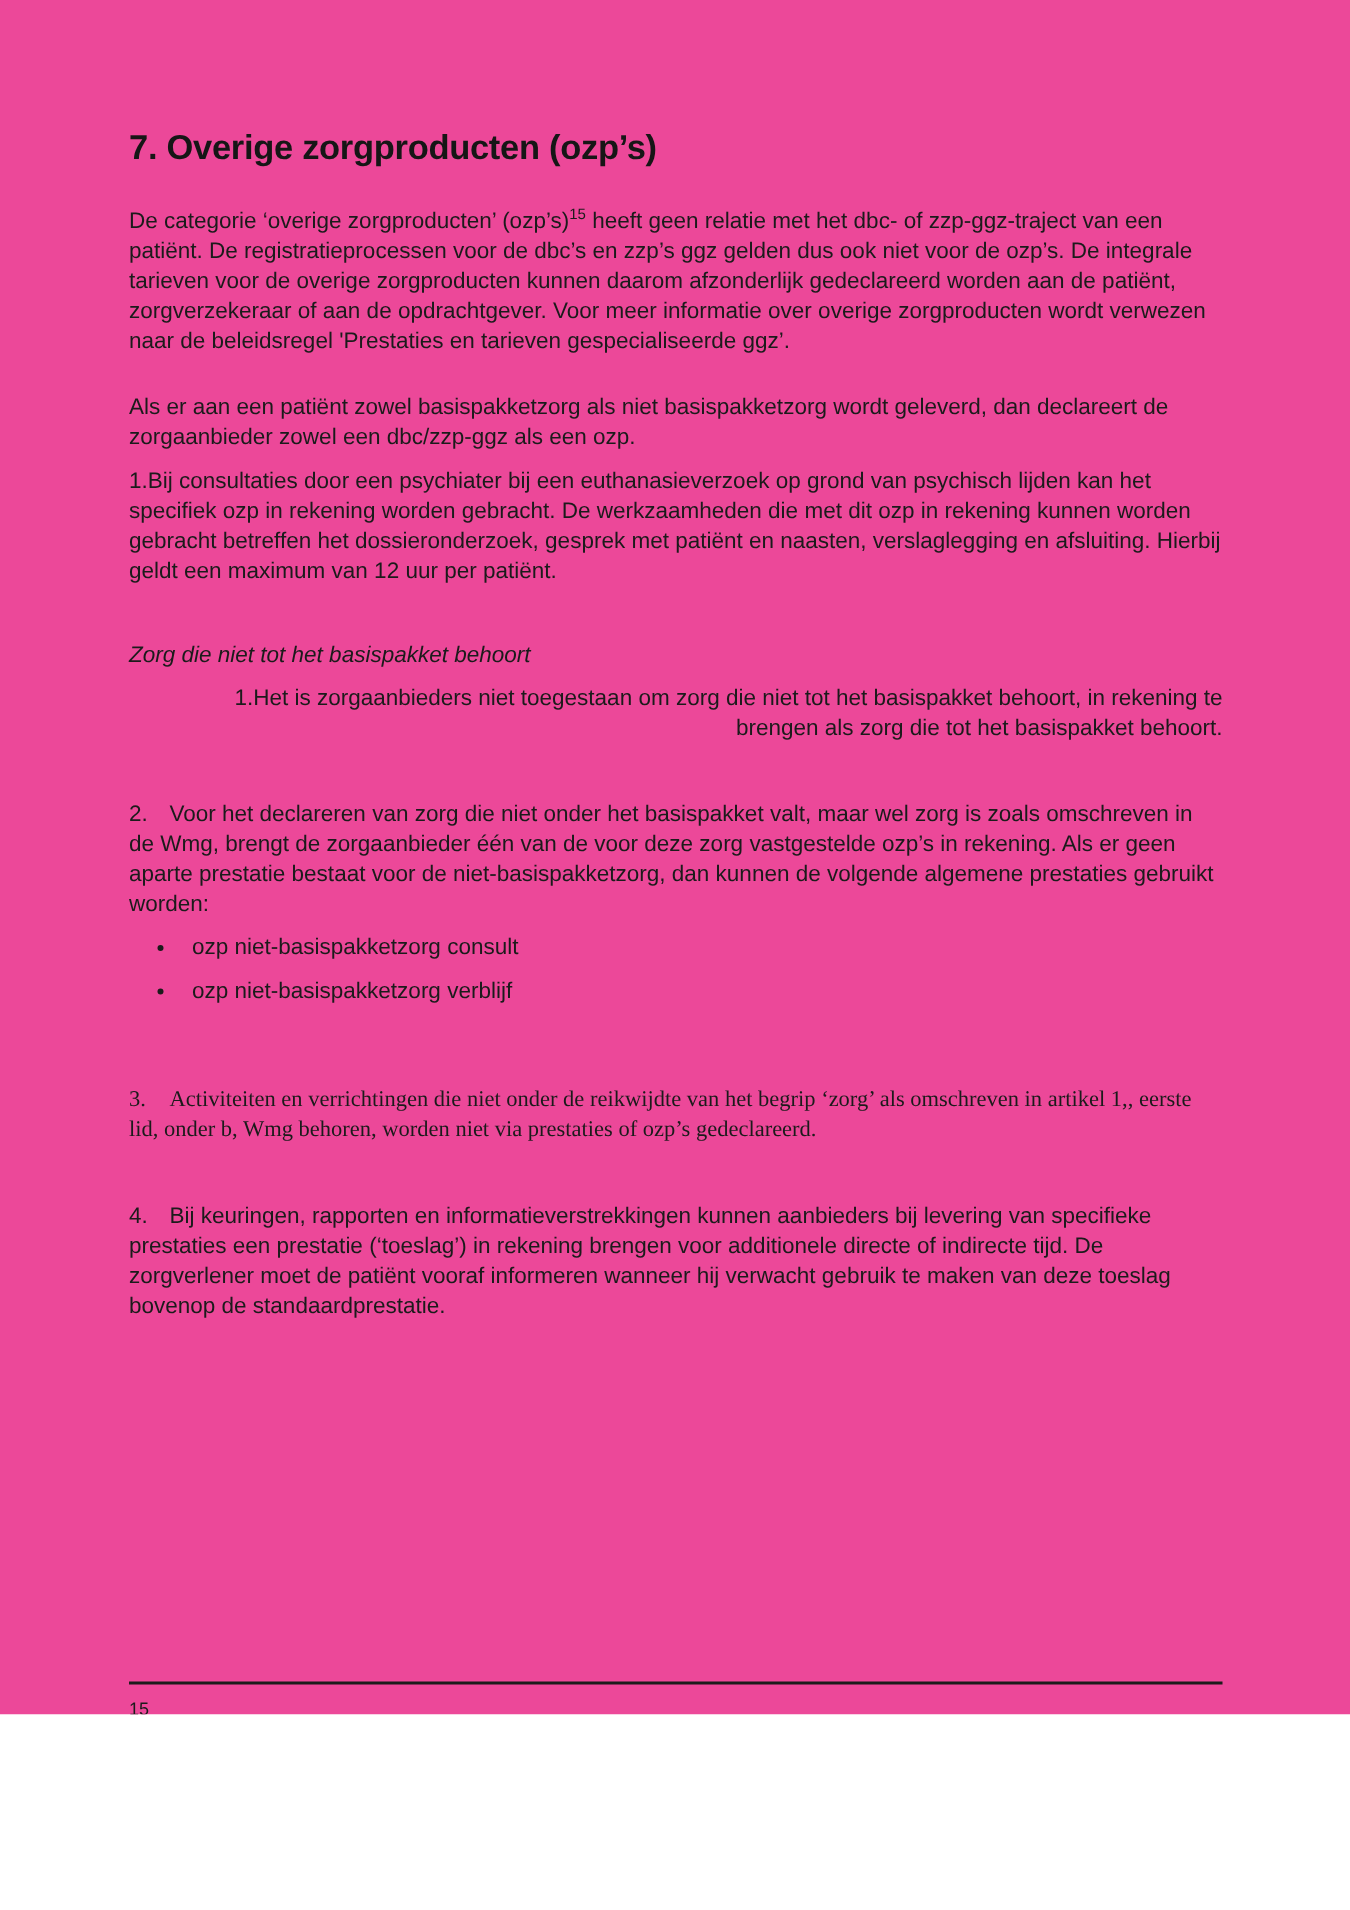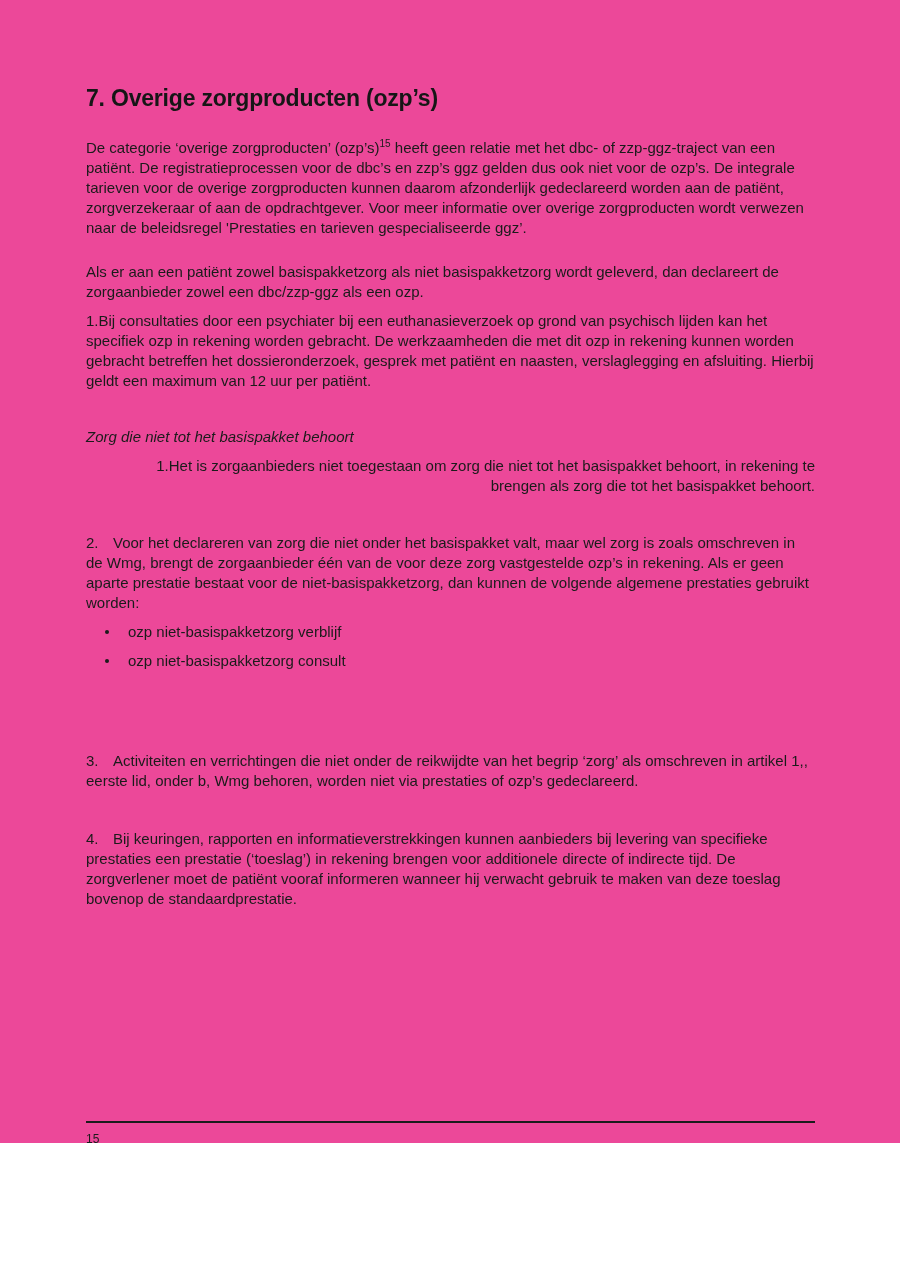--- a/index.html
+++ b/index.html
@@ -83,24 +83,24 @@
   <div class="inner">
     <h1 class="title">7. Overige zorgproducten (ozp’s)</h1>
     <div id="content">
         <p class="para" style="margin-top: 26px;"><span>De categorie ‘overige zorgproducten’ (ozp’s)</span><sup>15</sup><span> heeft geen relatie met het dbc- of zzp-ggz-traject van een patiënt. De registratieprocessen voor de dbc’s en zzp’s ggz gelden dus ook niet voor de ozp’s. De integrale tarieven voor de overige zorgproducten kunnen daarom afzonderlijk gedeclareerd worden aan de patiënt, zorgverzekeraar of aan de opdrachtgever. Voor meer informatie over overige zorgproducten wordt verwezen naar de beleidsregel 'Prestaties en tarieven gespecialiseerde ggz’.</span></p>
         <p class="para" style="margin-top: 24px;"><span>Als er aan een patiënt zowel basispakketzorg als niet basispakketzorg wordt geleverd, dan declareert de zorgaanbieder zowel een dbc/zzp-ggz als een ozp.</span></p>
         <p class="para" style="margin-top: 9px;"><span>1.Bij consultaties door een psychiater bij een euthanasieverzoek op grond van psychisch lijden kan het specifiek ozp in rekening worden gebracht. De werkzaamheden die met dit ozp in rekening kunnen worden gebracht betreffen het dossieronderzoek, gesprek met patiënt en naasten, verslaglegging en afsluiting. Hierbij geldt een maximum van 12 uur per patiënt.</span></p>
         <p class="subheading" style="margin-top: 36px;"><span>Zorg die niet tot het basispakket behoort</span></p>
         <p class="para" style="margin-top: 9px; text-align: right;"><span class="marker">1.</span><span>Het is zorgaanbieders niet toegestaan om zorg die niet tot het basispakket behoort, in rekening te brengen als zorg die tot het basispakket behoort.</span></p>
         <p class="para" style="margin-top: 37px;"><span class="marker">2.</span><span>Voor het declareren van zorg die niet onder het basispakket valt, maar wel zorg is zoals omschreven in de Wmg, brengt de zorgaanbieder één van de voor deze zorg vastgestelde ozp’s in rekening. Als er geen aparte prestatie bestaat voor de niet-basispakketzorg, dan kunnen de volgende algemene prestaties gebruikt worden:</span></p>
         <ul class="bullet-list" style="margin-top: 9px;">
+          <li class="bullet-item"><span class="dot"></span><span>ozp niet-basispakketzorg consult</span></li>
           <li class="bullet-item"><span class="dot"></span><span>ozp niet-basispakketzorg verblijf</span></li>
-          <li class="bullet-item"><span class="dot"></span><span>ozp niet-basispakketzorg consult</span></li>
         </ul>
-        <p class="para" style="margin-top: 80px;"><span class="marker">3.</span><span>Activiteiten en verrichtingen die niet onder de reikwijdte van het begrip ‘zorg’ als omschreven in artikel 1,, eerste lid, onder b, Wmg behoren, worden niet via prestaties of ozp’s gedeclareerd.</span></p>
+        <p class="para" style="margin-top: 52px; font-family: Liberation Serif, serif;"><span class="marker">3.</span><span>Activiteiten en verrichtingen die niet onder de reikwijdte van het begrip ‘zorg’ als omschreven in artikel 1,, eerste lid, onder b, Wmg behoren, worden niet via prestaties of ozp’s gedeclareerd.</span></p>
         <p class="para" style="margin-top: 38px;"><span class="marker">4.</span><span>Bij keuringen, rapporten en informatieverstrekkingen kunnen aanbieders bij levering van specifieke prestaties een prestatie (‘toeslag’) in rekening brengen voor additionele directe of indirecte tijd. De zorgverlener moet de patiënt vooraf informeren wanneer hij verwacht gebruik te maken van deze toeslag bovenop de standaardprestatie.</span></p>
       </div>
   </div>
 
   <div class="footnote-area">
     <div class="fn-rule"></div>
     <div class="fn-row">
       <span class="fn-num">15</span>
     </div>
   </div>

